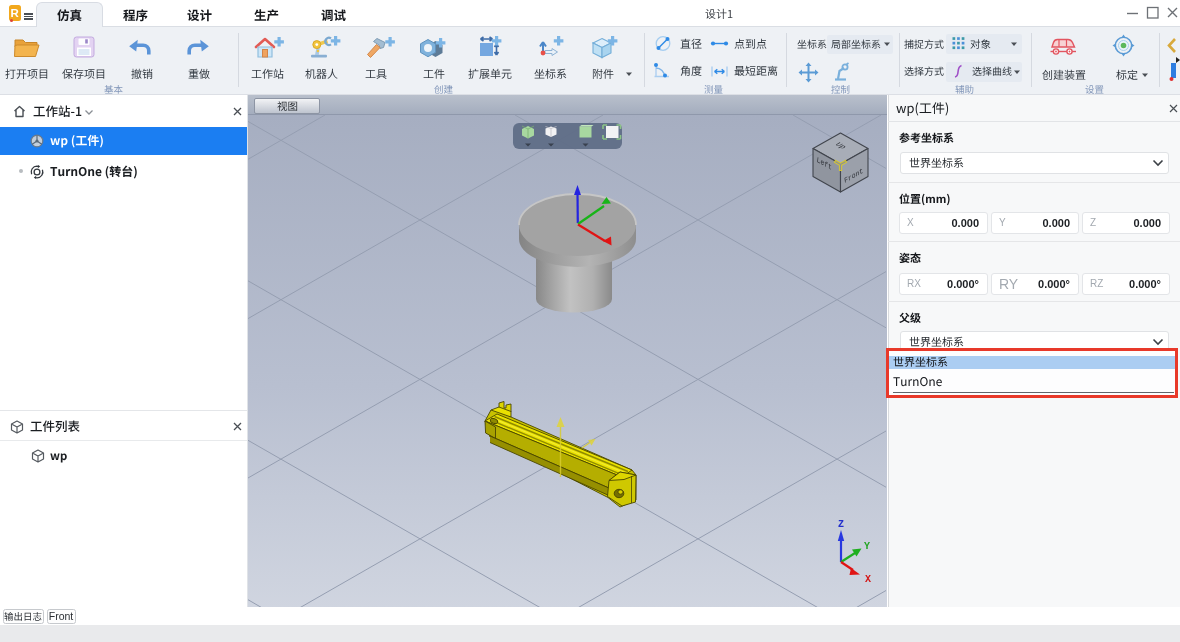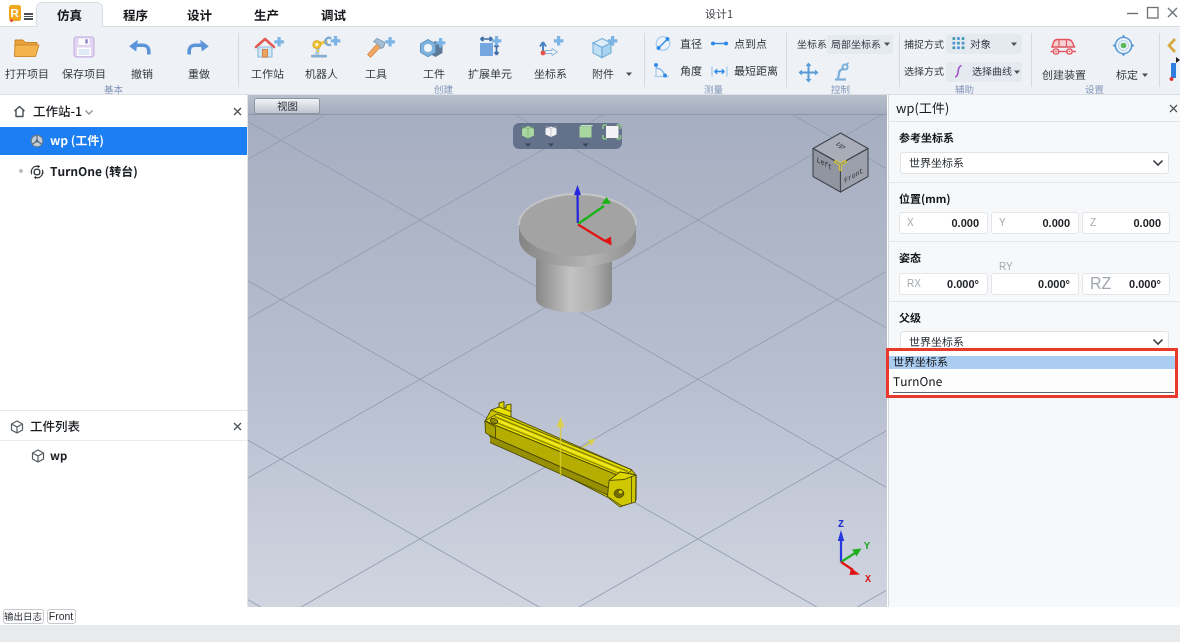--- a/index.html
+++ b/index.html
@@ -683,24 +683,24 @@
     <svg class="t" style="left:899.0px;top:261.7px" width="1" height="1">
       <g transform="scale(0.011000,-0.011000)" fill="#16181c">
         <use href="#q113" x="0"></use>
         <use href="#q114" x="1000"></use>
       </g>
     </svg>
     <div style="position:absolute;left:899px;top:272.5px;width:89px;height:22px;background:#fff;border:1px solid #e3e5e8;border-radius:3px"></div>
     <div style="position:absolute;left:907px;top:272.5px;font-size:10px;color:#a3a9b0;line-height:22px">RX</div>
     <div style="position:absolute;left:899px;top:272.5px;width:80px;text-align:right;font-size:11px;font-weight:bold;color:#1b1e22;line-height:22px">0.000°</div>
     <div style="position:absolute;left:991px;top:272.5px;width:88px;height:22px;background:#fff;border:1px solid #e3e5e8;border-radius:3px"></div>
-    <div style="position:absolute;left:999px;top:256px;font-size:10px;color:#a3a9b0;line-height:22px">RY</div>
+    <div style="position:absolute;left:999px;top:273px;font-size:14px;color:#a3a9b0;line-height:22px">RY</div>
     <div style="position:absolute;left:991px;top:272.5px;width:79px;text-align:right;font-size:11px;font-weight:bold;color:#1b1e22;line-height:22px">0.000°</div>
     <div style="position:absolute;left:1082px;top:272.5px;width:88px;height:22px;background:#fff;border:1px solid #e3e5e8;border-radius:3px"></div>
-    <div style="position:absolute;left:1090px;top:272.5px;font-size:16px;color:#a3a9b0;line-height:22px">RZ</div>
+    <div style="position:absolute;left:1090px;top:272.5px;font-size:10px;color:#a3a9b0;line-height:22px">RZ</div>
     <div style="position:absolute;left:1082px;top:272.5px;width:79px;text-align:right;font-size:11px;font-weight:bold;color:#1b1e22;line-height:22px">0.000°</div>
     <div style="position:absolute;left:888px;top:301px;width:292px;height:1px;background:#e5e6e8"></div>
     <svg class="t" style="left:899.0px;top:322.2px" width="1" height="1">
       <g transform="scale(0.011000,-0.011000)" fill="#16181c">
         <use href="#q115" x="0"></use>
         <use href="#q116" x="1000"></use>
       </g>
     </svg>
     <div style="position:absolute;left:900px;top:331px;width:269px;height:21px;background:#fff;border:1px solid #e0e2e5;border-radius:3px"></div>
     <svg class="t" style="left:909.0px;top:345.7px" width="1" height="1">

